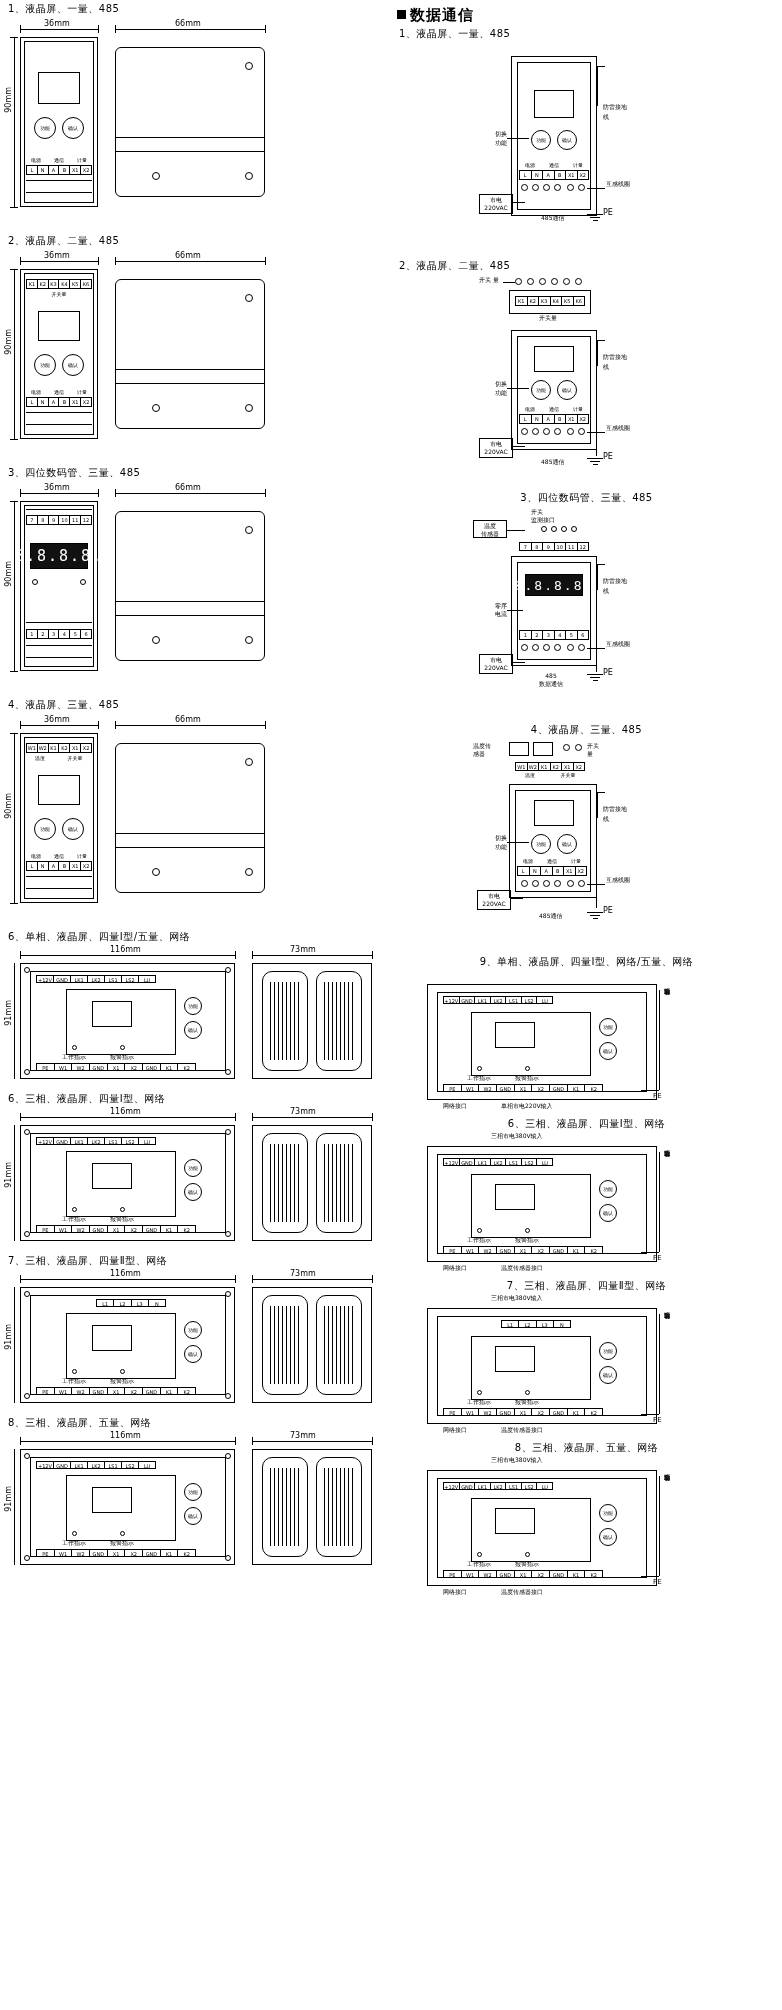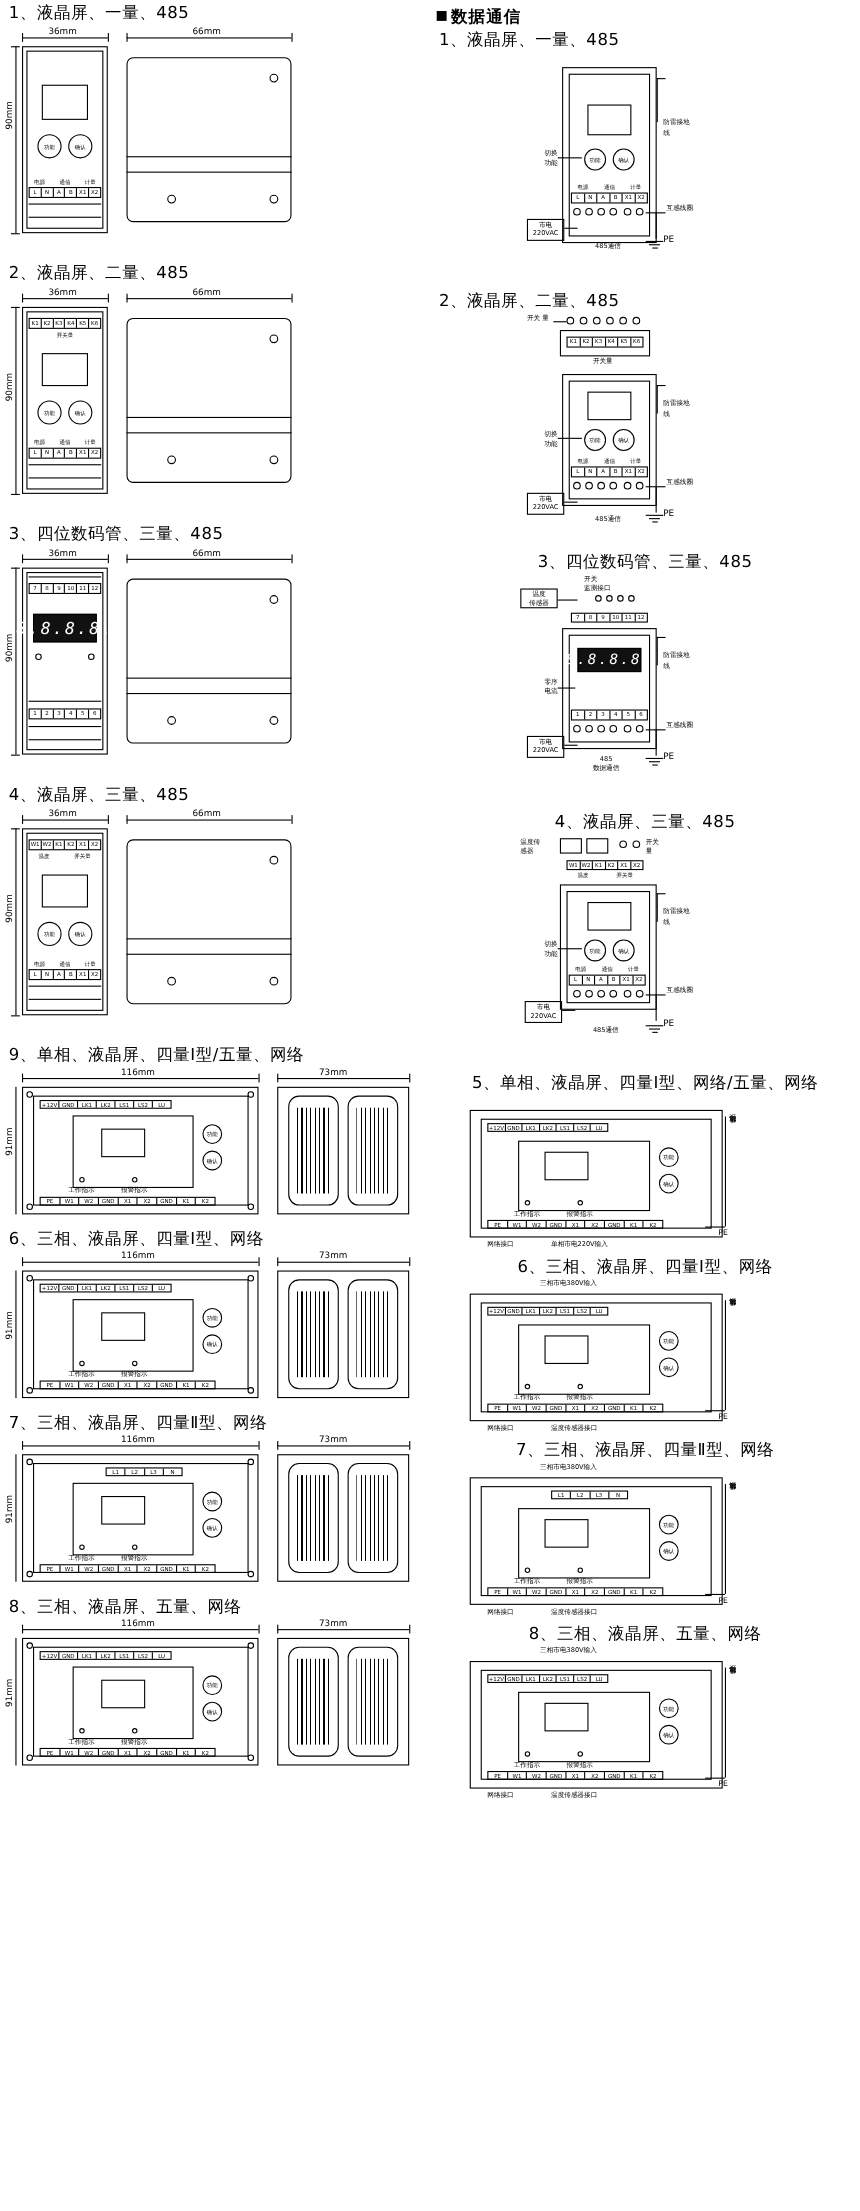--- a/index.html
+++ b/index.html
@@ -4,38 +4,38 @@
 <style>
   html,body{margin:0;padding:0;background:#ffffff;}
   body{width:782px;height:2010px;font-family:"DejaVu Sans","Liberation Sans",sans-serif;color:#000;font-size:11px;}
   .page{position:relative;width:782px;height:2010px;}
   .col{position:absolute;top:0;}
   .colL{left:0;width:391px;}
   .colR{left:391px;width:391px;}
 
   .secthead{font-size:15px;font-weight:bold;letter-spacing:1px;margin:6px 0 2px 6px;}
   .secthead .sq{display:inline-block;width:9px;height:9px;background:#000;margin-right:4px;vertical-align:1px;}
-  .itemtitle{font-size:15px;margin:2px 0 1px 8px;letter-spacing:.5px;}
+  .itemtitle{font-size:10px;margin:2px 0 1px 8px;letter-spacing:.5px;}
   .itemtitle.center{text-align:center;margin-left:0;}
 
   .blk{position:relative;}
   .dim{position:absolute;font-size:8px;color:#000;}
   .dimv{position:absolute;font-size:8px;writing-mode:vertical-rl;transform:rotate(180deg);}
   .ln{position:absolute;background:#000;}
   .hln{height:1px;}
   .vln{width:1px;}
 
   .box{position:absolute;border:1px solid #000;box-sizing:border-box;}
   .lcd{position:absolute;border:1px solid #000;background:#fff;box-sizing:border-box;}
   .btn{position:absolute;border:1px solid #000;border-radius:50%;box-sizing:border-box;font-size:5px;text-align:center;line-height:normal;display:flex;align-items:center;justify-content:center;}
   .term{position:absolute;border:1px solid #000;box-sizing:border-box;display:flex;}
   .term i{flex:1;border-right:1px solid #000;font-style:normal;font-size:5px;text-align:center;line-height:8px;}
   .term i:last-child{border-right:none;}
   .tlabel{position:absolute;font-size:5px;text-align:center;}
-  .digi{position:absolute;background:#111;color:#fff;font-family:"DejaVu Sans Mono","Liberation Mono",monospace;display:flex;align-items:center;justify-content:center;letter-spacing:2px;box-sizing:border-box;border:1px solid #000;font-style:italic;}
+  .digi{position:absolute;background:#111;color:#fff;font-family:"DejaVu Sans Mono","Liberation Mono",monospace;display:flex;align-items:center;justify-content:center;letter-spacing:2px;box-sizing:border-box;border:1px solid #000;}
   .circ{position:absolute;border:1px solid #000;border-radius:50%;box-sizing:border-box;}
   .sideview{position:absolute;border:1px solid #000;box-sizing:border-box;}
   .vent{position:absolute;border:1px solid #000;border-radius:10px;box-sizing:border-box;background:
     repeating-linear-gradient(to right,#000 0 1px,transparent 1px 4px);
     background-position:center;background-repeat:no-repeat;background-size:70% 80%;}
   .note{position:absolute;font-size:6px;}
 </style>
 </head>
 <body>
 
@@ -244,21 +244,21 @@
       <div class="ln vln" style="left:115px;top:8px;height:8px;"></div>
       <div class="ln vln" style="left:265px;top:8px;height:8px;"></div>
       <div class="sideview" style="left:115px;top:30px;width:150px;height:150px;border-radius:6px;"></div>
       <div class="ln hln" style="left:115px;top:120px;width:150px;"></div>
       <div class="ln hln" style="left:115px;top:134px;width:150px;"></div>
       <div class="circ" style="left:245px;top:45px;width:8px;height:8px;"></div>
       <div class="circ" style="left:245px;top:155px;width:8px;height:8px;"></div>
       <div class="circ" style="left:152px;top:155px;width:8px;height:8px;"></div>
     </div>
 
-    <div class="itemtitle">9、单相、液晶屏、四量Ⅰ型/五量、网络</div>
+    <div class="itemtitle">6、单相、液晶屏、四量Ⅰ型/五量、网络</div>
     <div class="blk" style="height:145px;">
       <div class="dim" style="left:110px;top:0px;">116mm</div>
       <div class="ln hln" style="left:20px;top:10px;width:215px;"></div>
       <div class="ln vln" style="left:20px;top:6px;height:8px;"></div>
       <div class="ln vln" style="left:235px;top:6px;height:8px;"></div>
       <div class="dimv" style="left:4px;top:55px;">91mm</div>
       <div class="ln vln" style="left:14px;top:18px;height:116px;"></div>
 
       <div class="box" style="left:20px;top:18px;width:215px;height:116px;"></div>
       <div class="box" style="left:30px;top:26px;width:196px;height:100px;"></div>
@@ -719,21 +719,21 @@
 220VAC</div>
       <div class="ln hln" style="left:120px;top:160px;width:12px;"></div>
       <div class="note" style="left:148px;top:174px;">485通信</div>
       <div class="ln vln" style="left:205px;top:146px;height:24px;"></div>
       <div class="note" style="left:212px;top:168px;font-size:8px;">PE</div>
       <div class="ln hln" style="left:196px;top:174px;width:16px;"></div>
       <div class="ln hln" style="left:199px;top:177px;width:10px;"></div>
       <div class="ln hln" style="left:202px;top:180px;width:5px;"></div>
     </div>
 
-    <div class="itemtitle center">5、单相、液晶屏、四量Ⅰ型、网络/五量、网络</div>
+    <div class="itemtitle center">9、单相、液晶屏、四量Ⅰ型、网络/五量、网络</div>
     <div class="blk" style="height:145px;">
       <div class="box" style="left:36px;top:14px;width:230px;height:116px;"></div>
       <div class="box" style="left:46px;top:22px;width:210px;height:100px;"></div>
       <div class="term" style="left:52px;top:26px;width:110px;height:8px;">
         <i>+12V</i>
           <i>GND</i>
           <i>LK1</i>
           <i>LK2</i>
           <i>LS1</i>
           <i>LS2</i>

